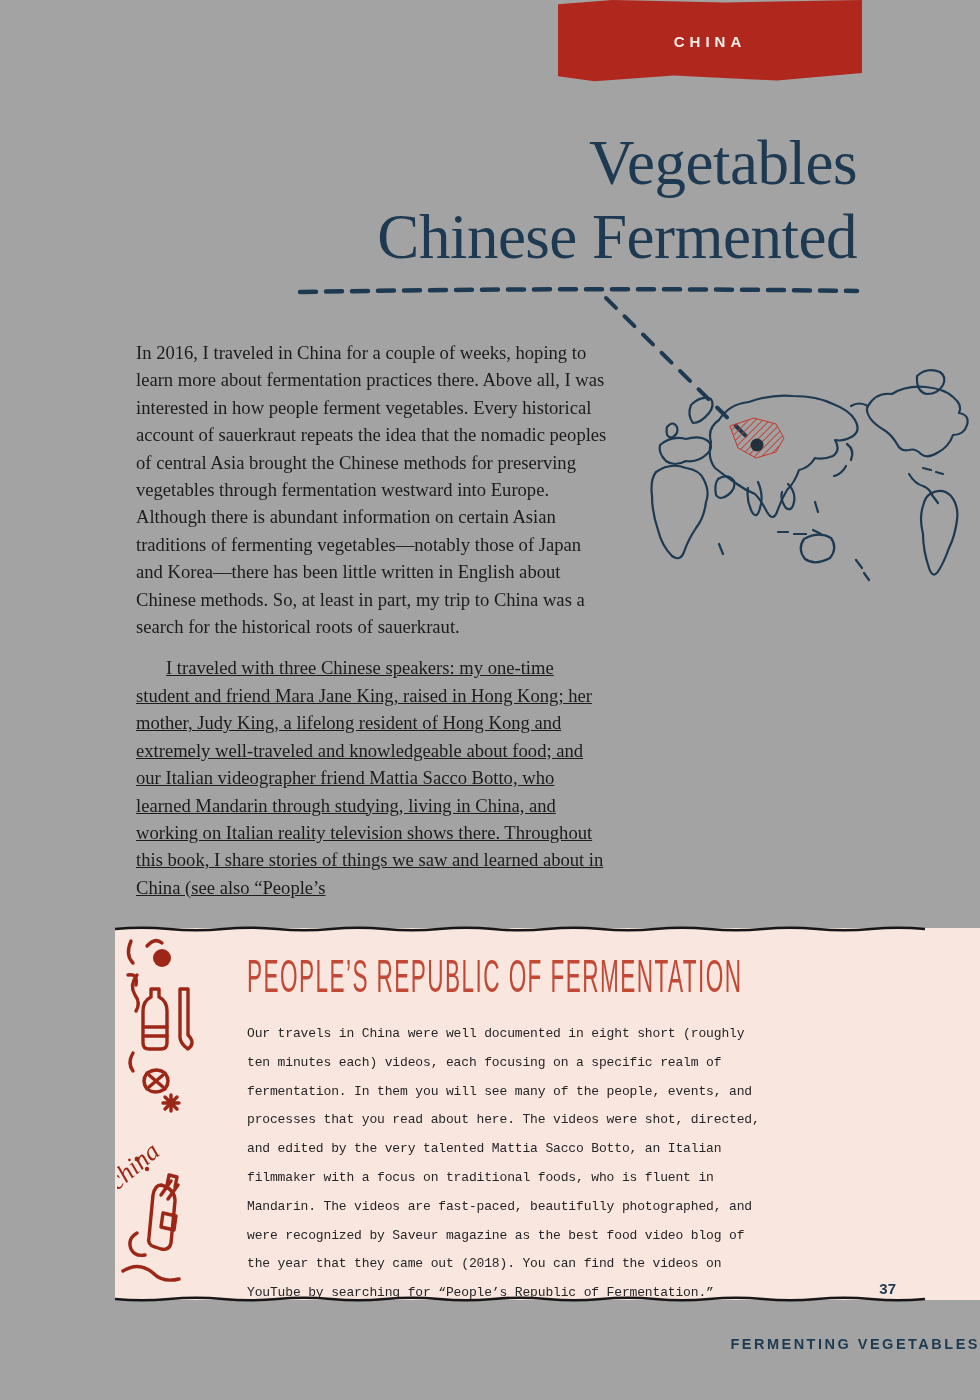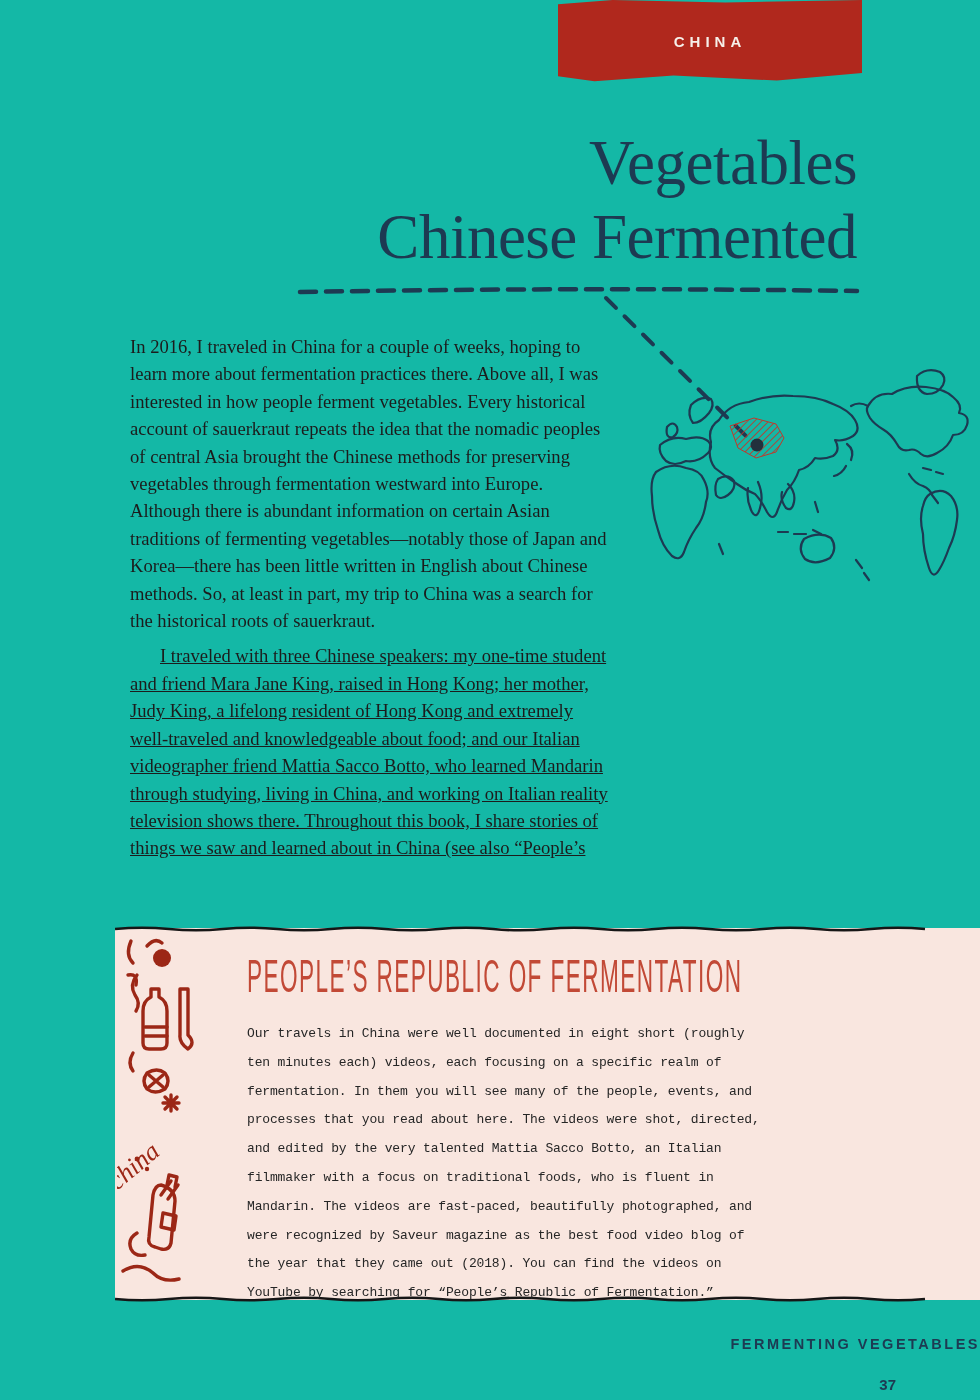--- a/index.html
+++ b/index.html
@@ -1,35 +1,35 @@
 <!DOCTYPE html>
 <html><head>
 <meta charset="utf-8">
 <style>
   html,body{margin:0;padding:0;background:#ffffff;}
-  .page{position:relative;width:980px;height:1400px;background:#14b8a6;overflow:hidden;
+  .page{position:relative;width:980px;height:1400px;background:#a3a3a3;overflow:hidden;
         font-family:"Liberation Serif", serif;color:#1c1c1c;}
 
   
   .banner{position:absolute;left:558px;top:0;width:304px;height:83px;background:#b0281d;
           display:flex;align-items:center;justify-content:center;
           clip-path:polygon(0 5%,18% 0,55% 3%,100% 0,100% 88%,72% 97%,38% 91%,12% 98%,0 92%);}
   .banner-label{font-family:"Liberation Sans",sans-serif;color:#f6efe9;font-size:15px;
           font-weight:700;letter-spacing:5px;}
 
   
   .title{position:absolute;left:120px;top:126px;width:737px;text-align:right;
          color:#1d3a52;font-size:63px;line-height:74px;letter-spacing:-0.5px;}
 
   
   .deco-overlay{position:absolute;left:0;top:0;width:980px;height:1400px;pointer-events:none;}
 
   
   .article{position:absolute;left:122px;top:325px;width:500px;font-size:18.6px;line-height:27.4px;}
-  .article p{margin:8px;}
+  .article p{margin:14px;}
   .article p.indented{text-indent:30px;text-decoration:underline;}
 
   
   .map-wrap{position:absolute;left:618px;top:352px;width:360px;height:233px;}
 
   
   .sidebar-box{position:absolute;left:115px;top:928px;width:865px;height:372px;background:#f9e6df;}
   .box-border{position:absolute;left:0;width:865px;height:8px;}
   .box-border.top{top:-3px;}
   .box-border.bottom{bottom:-3px;}
@@ -39,21 +39,21 @@
       font-family:"Liberation Sans",sans-serif;font-weight:400;font-size:47px;line-height:52px;
       letter-spacing:3px;color:#c24936;}
   .box-body{position:absolute;left:132px;top:92px;width:516px;
       font-family:Liberation Mono, monospace;font-size:13px;line-height:28.8px;
       letter-spacing:-0.15px;color:#262626;}
 
   
   .footer-title{position:absolute;left:0;top:1336px;width:980px;text-align:right;
       font-family:"Liberation Sans",sans-serif;font-weight:700;font-size:14.5px;
       letter-spacing:2.5px;color:#1d3a52;}
-  .footer-page{position:absolute;right:84px;top:1376px;
+  .footer-page{position:absolute;right:84px;top:1280px;
       font-family:"Liberation Sans",sans-serif;font-weight:700;font-size:15px;color:#1d3a52;}
 </style>
 </head>
 <body>
 
 <div class="page">
 
   <div class="banner">
     <span class="banner-label">CHINA</span>
   </div>

